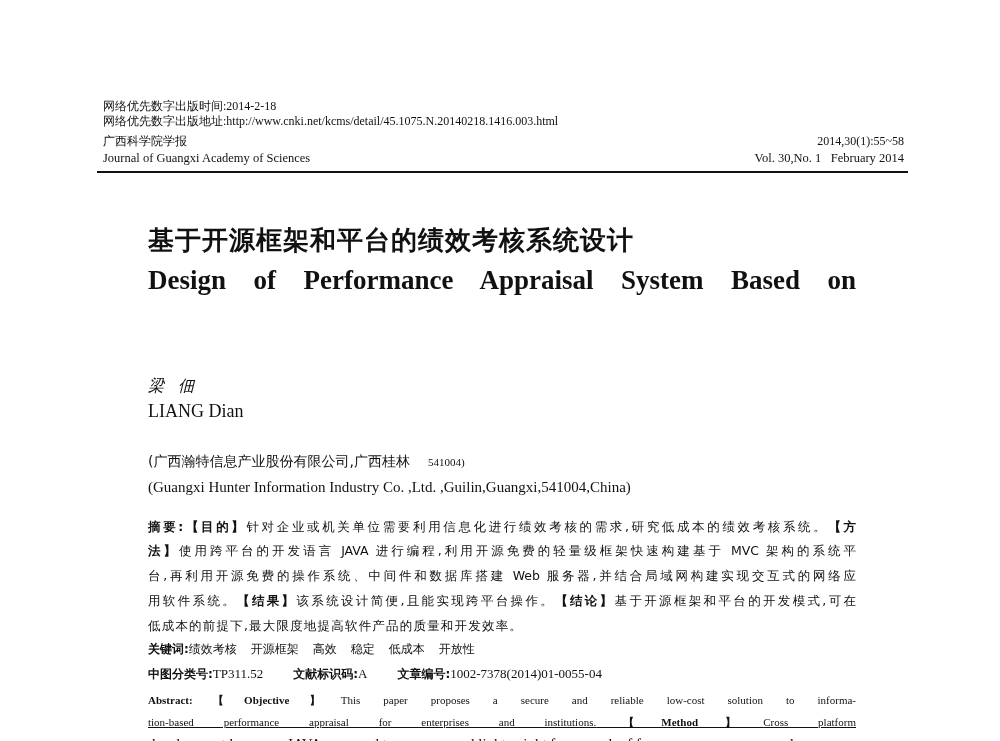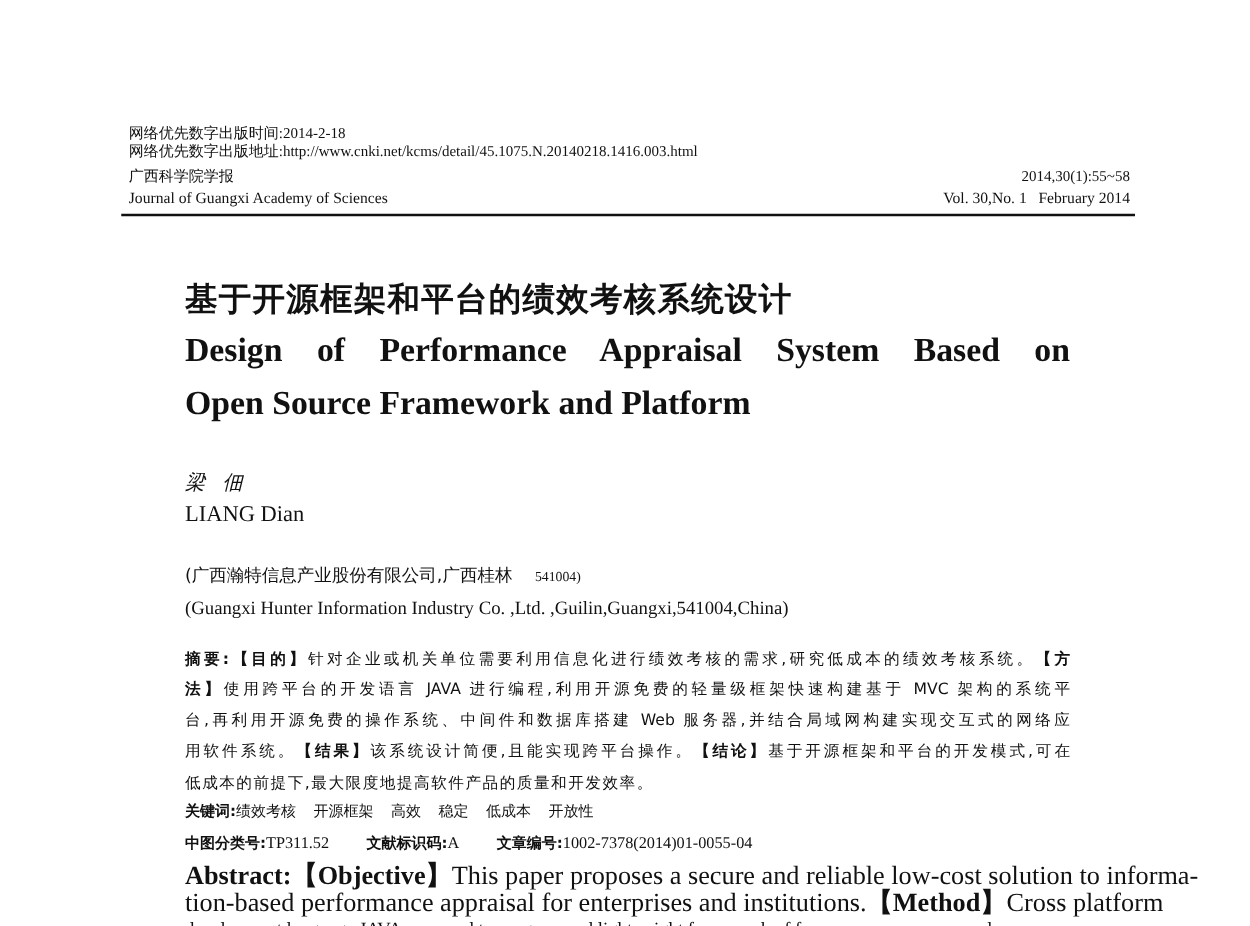--- a/index.html
+++ b/index.html
@@ -28,41 +28,40 @@
   
   .abs-cn { position: absolute; left: 148px; width: 708px; font-size: 12.5px; line-height: 16px; font-family: "DejaVu Sans", "Liberation Sans", sans-serif; white-space: nowrap; letter-spacing: 1.2px; }
   .abs-cn.just { text-align: justify; text-align-last: justify; letter-spacing: 0; }
   .b { font-weight: bold; }
 
   .meta-line { position: absolute; left: 148px; font-size: 12px; line-height: 16px; white-space: nowrap; font-family: "DejaVu Sans", "Liberation Sans", sans-serif; }
   .meta-line .kw { margin-right: 14px; }
   .meta-line .sep { display: inline-block; width: 30px; }
   .meta-line .mono { font-family: "Liberation Serif", serif; font-size: 13px; }
 
-  .abs-en { position: absolute; left: 148px; width: 708px; font-size: 21px; line-height: 18px; font-family: "Liberation Serif", "DejaVu Serif", serif; white-space: nowrap; text-align: justify; text-align-last: justify; }
+  .abs-en { position: absolute; left: 148px; width: 708px; font-size: 11px; line-height: 18px; font-family: "Liberation Serif", "DejaVu Serif", serif; white-space: nowrap; text-align: justify; text-align-last: justify; }
   .abs-en .hb { font-weight: bold; }
   .clip-line { position: absolute; left: 148px; top: 735px; width: 708px; height: 6px; overflow: hidden; }
   .clip-line span { display: block; font-size: 15px; line-height: 18px; font-family: "Liberation Serif", serif; white-space: nowrap; margin-top: 0; }
 </style>
 </head>
 <body>
 
 <div class="page">
 
   <div class="hdr-line" style="top:99px;">网络优先数字出版时间:2014-2-18</div>
   <div class="hdr-line" style="top:114px;">网络优先数字出版地址:http://www.cnki.net/kcms/detail/45.1075.N.20140218.1416.003.html</div>
   <div class="hdr-line" style="top:134px;text-align:center;">广西科学院学报</div>
   <div class="hdr-line" style="top:151px; font-size:12.5px;">Journal of Guangxi Academy of Sciences</div>
   <div class="hdr-right" style="top:134px;">2014,30(1):55~58</div>
   <div class="hdr-right" style="top:151px; font-size:12.5px; white-space:pre;">Vol. 30,No. 1   February 2014</div>
   <div class="hdr-rule"></div>
 
   <div class="title-cn">基于开源框架和平台的绩效考核系统设计</div>
   <div class="title-en l1">Design of Performance Appraisal System Based on</div>
-  <div class="title-en l2">Open Source Framework and Platform</div>
 
   <div class="author-cn">梁佃</div>
   <div class="author-en">LIANG Dian</div>
 
   <div class="affil-cn">
     <span>(广西瀚特信息产业股份有限公司,广西桂林</span><span class="code">541004)</span>
   </div>
   <div class="affil-en">(Guangxi Hunter Information Industry Co. ,Ltd. ,Guilin,Guangxi,541004,China)</div>
 
   <div class="abs-cn just" style="top:519px;">
@@ -81,20 +80,20 @@
     <span class="b">关键词:</span><span class="kw">绩效考核</span><span class="kw">开源框架</span><span class="kw">高效</span><span class="kw">稳定</span><span class="kw">低成本</span><span class="kw">开放性</span>
   </div>
 
   <div class="meta-line" style="top:666px;">
     <span class="b">中图分类号:</span><span class="mono">TP311.52</span><span class="sep"></span><span class="b">文献标识码:</span><span class="mono">A</span><span class="sep"></span><span class="b">文章编号:</span><span class="mono">1002-7378(2014)01-0055-04</span>
   </div>
 
   <div class="abs-en" style="top:691px;">
     <span class="hb">Abstract:</span><span class="hb">【Objective】</span><span>This paper proposes a secure and reliable low-cost solution to informa-</span>
   </div>
-  <div class="abs-en" style="top:713px;">
+  <div class="abs-en" style="top:713px;text-decoration:underline;">
     <span>tion-based performance appraisal for enterprises and institutions.</span><span class="hb">【Method】</span><span>Cross platform</span>
   </div>
   <div class="clip-line">
     <span>development language JAVA was used to program and lightweight framework of free open source was used</span>
   </div>
 
 </div>
 
 </body></html>

